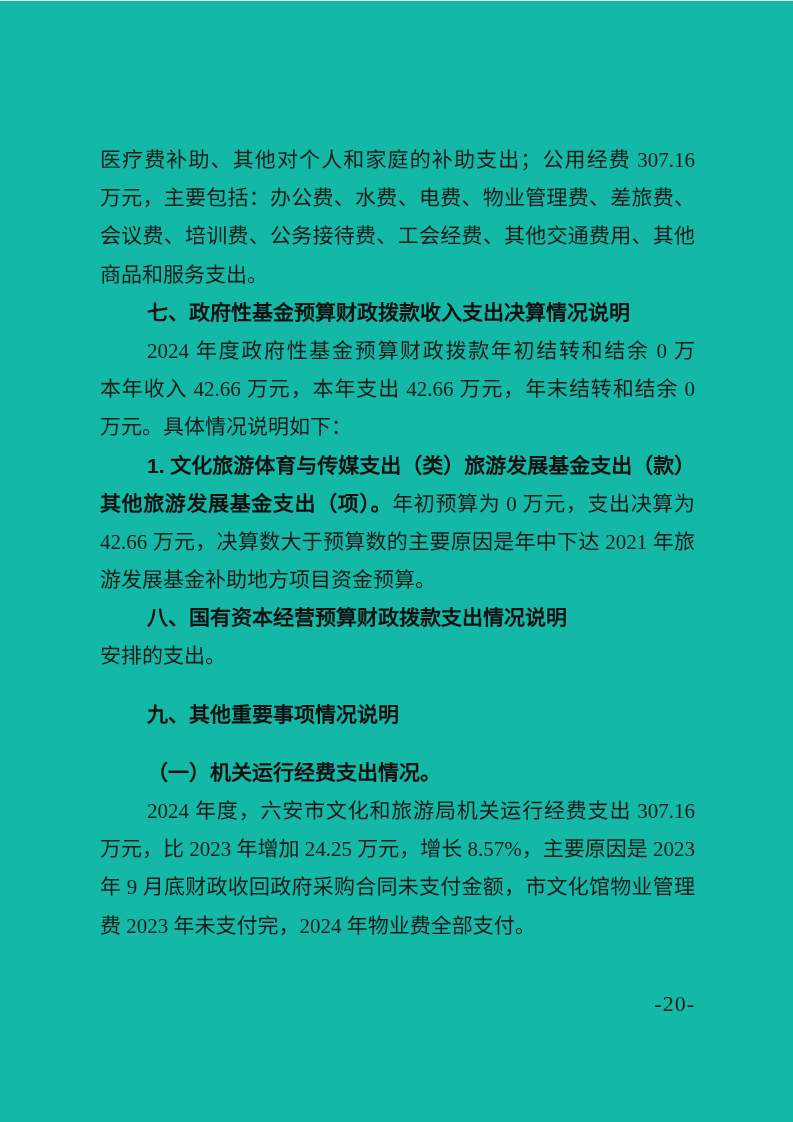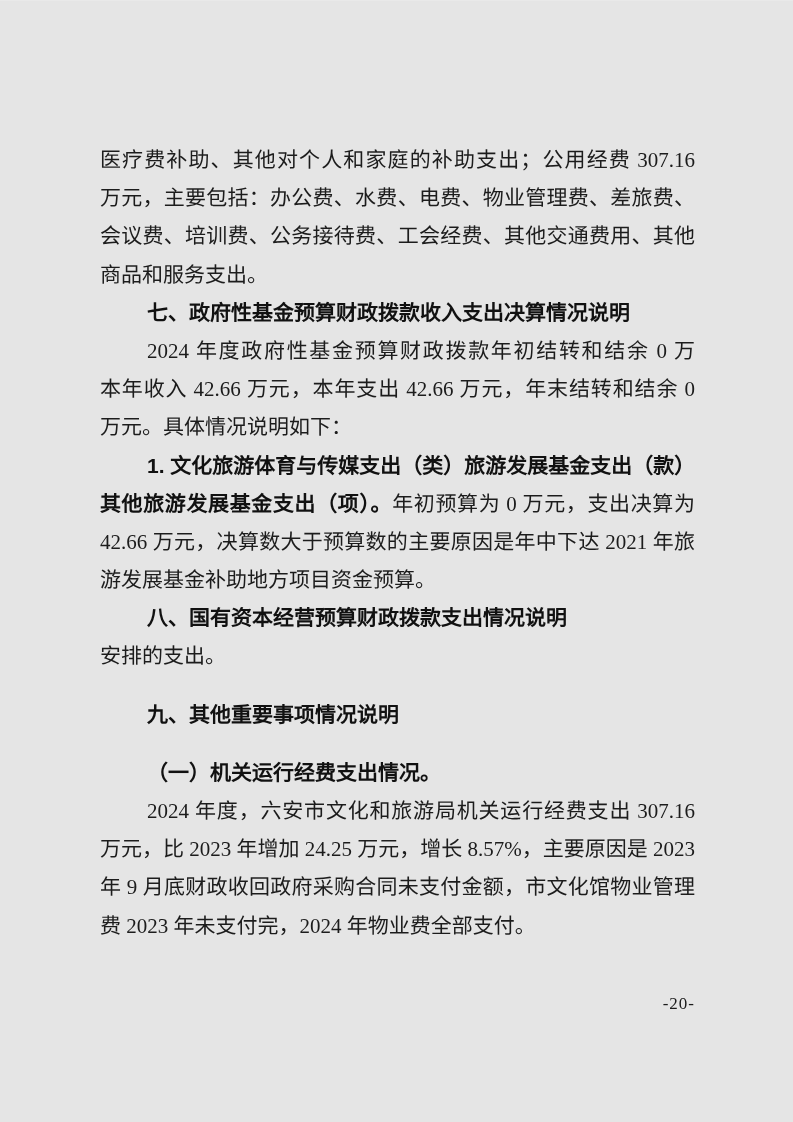--- a/index.html
+++ b/index.html
@@ -1,20 +1,20 @@
 <!DOCTYPE html>
 <html lang="zh-CN"><head>
 <meta charset="utf-8">
 <style>
   html, body { margin: 0; padding: 0; background: #ffffff; }
   .page {
     position: relative;
     width: 793px;
     height: 1122px;
-    background: #e5e5e5;
+    background: #14b8a6;
     box-sizing: border-box;
     padding: 140px 98px 0 100px;
     border-top: 1px solid #e9e9e9;
     overflow: hidden;
   }
   .line {
     height: 38.2px;
     line-height: 38.2px;
     font-size: 21px;
     color: #1c1c1c;
@@ -35,21 +35,21 @@
   }
   .lead-bold {
     font-family: "Liberation Sans", "DejaVu Sans", sans-serif;
     font-weight: 700;
     color: #111111;
   }
   .spacer-before { margin-top: 20px; }
   .page-number {
     margin-top: 47px;
     text-align: right;
-    font-size: 17px;
+    font-size: 22px;
     line-height: 24px;
     color: #1c1c1c;
     font-family: "Liberation Serif", "DejaVu Serif", serif;
     letter-spacing: 1px;
   }
 </style>
 </head>
 <body>
 
 <div class="page">

